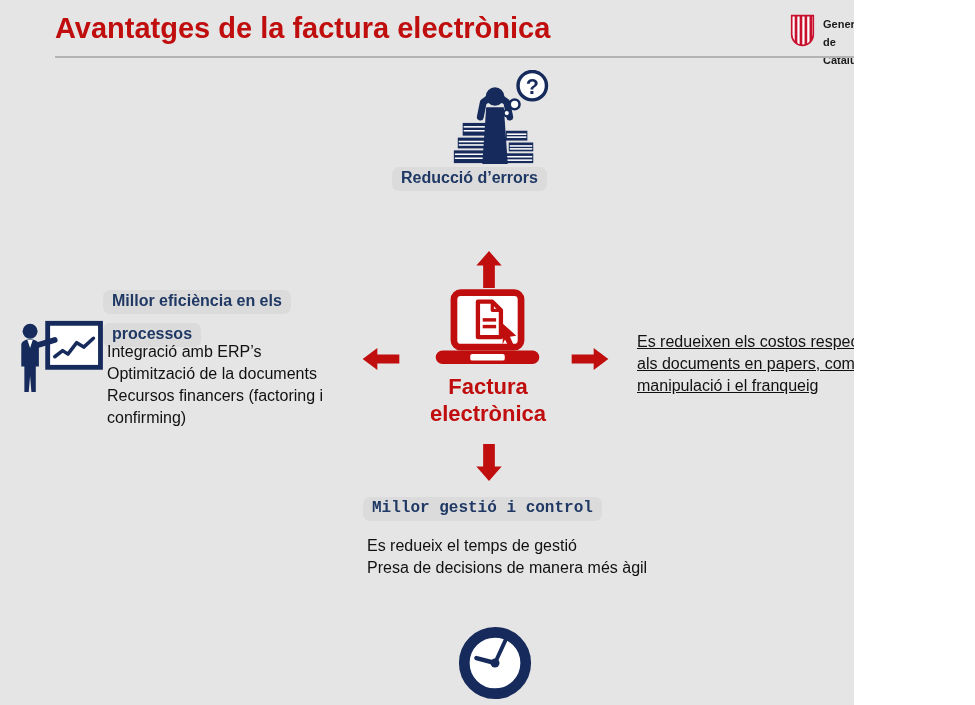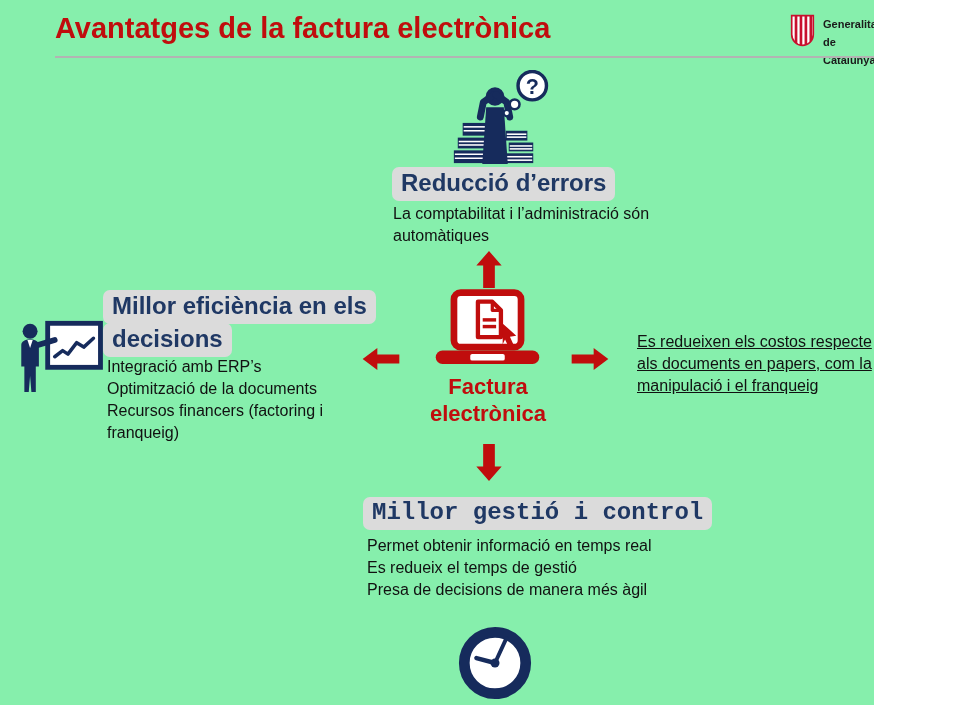--- a/index.html
+++ b/index.html
@@ -1,30 +1,29 @@
 <!DOCTYPE html>
 <html style="--red: #C00D0D; --navy: #1F3864; --icon-navy: #162B5C; --badge-bg: #DBDBDB;"><head>
 <meta charset="utf-8">
 <style>
   html,body{margin:0;padding:0;background:#fff;}
   #slide{
-    position:relative;width:854px;height:705px;background:#86efac;overflow:hidden;
+    position:relative;width:854px;height:705px;background:#e5e5e5;overflow:hidden;
     font-family:"Liberation Sans","DejaVu Sans",sans-serif;
-    padding-left:20px;
   }
   .title{
     position:absolute;left:55px;top:12px;font-size:29px;font-weight:bold;
     color:var(--red);letter-spacing:0px;white-space:nowrap;
   }
   .rule{position:absolute;left:55px;top:56px;width:866px;height:2px;background:#b3b3b3;}
   .logo{position:absolute;left:789px;top:13px;display:flex;align-items:flex-start;}
   .logo-text{margin-left:7px;font-size:11px;line-height:18px;font-weight:bold;color:#1a1a1a;margin-top:2px;}
   .badge{
     display:inline-block;background:var(--badge-bg);color:var(--navy);
-    font-size:24px;font-weight:bold;border-radius:7px;padding:2px 9px 4px 9px;white-space:nowrap;
+    font-size:16px;font-weight:bold;border-radius:7px;padding:2px 9px 4px 9px;white-space:nowrap;
   }
   .abs{position:absolute;}
   .body-text{font-size:16px;line-height:22px;color:#111;}
   .center-label{
     text-align:center;color:var(--red);font-size:22px;font-weight:bold;line-height:27px;
   }
   .icon-navy{color:var(--icon-navy);}
   .icon-red{color:var(--red);}
   svg{display:block;}
 </style>
@@ -94,21 +93,20 @@
       <circle cx="97" cy="16" r="14.5" fill="#ffffff" stroke="currentColor" stroke-width="3.5"></circle>
       <circle cx="79" cy="35" r="5" fill="#ffffff" stroke="currentColor" stroke-width="2.6"></circle>
       <circle cx="71" cy="44" r="3.2" fill="#ffffff" stroke="currentColor" stroke-width="2.2"></circle>
       <text x="97" y="24" text-anchor="middle" font-size="22" font-weight="bold" fill="currentColor">?</text>
     </svg>
   </div>
 
   <div class="abs" style="left:392px;top:167px;">
     <span class="badge">Reducció d’errors</span>
   </div>
-  <div class="abs body-text" style="left:393px;top:203px;width:300px;">La comptabilitat i l’administració són automàtiques</div>
 
   <div class="abs icon-red" style="left:476px;top:251px;">
     <svg width="26" height="37" viewBox="0 0 26 38">
         <polygon points="13,0 26,15 19,15 19,38 7,38 7,15 0,15" fill="currentColor"></polygon>
       </svg>
   </div>
 
   <div class="abs icon-red" style="left:430px;top:289px;">
     <svg width="115" height="79" viewBox="0 0 120 82">
       <rect x="25" y="3.5" width="70" height="57" rx="7" fill="#ffffff" stroke="currentColor" stroke-width="7"></rect>
@@ -151,26 +149,26 @@
       <path d="M6,33 C6,28.5 10,26.5 16,26.5 C22,26.5 26,28.5 26,33 L26,57 L22.5,57 L22.5,86 L17.5,86 L16,68 L14.5,86 L9.5,86 L9.5,57 L6,57 Z" fill="currentColor"></path>
       <polygon points="13,27 19,27 16,36" fill="#ffffff"></polygon>
       <line x1="24" y1="33" x2="44" y2="27" stroke="currentColor" stroke-width="6.5" stroke-linecap="round"></line>
     </svg>
   </div>
 
   <div class="abs" style="left:103px;top:290px;">
     <span class="badge">Millor eficiència en els</span>
   </div>
   <div class="abs" style="left:103px;top:323px;">
-    <span class="badge">decisions</span>
-  </div>
-  <div class="abs body-text" style="left:107px;top:356px;width:250px;">
+    <span class="badge">processos</span>
+  </div>
+  <div class="abs body-text" style="left:107px;top:341px;width:250px;">
     <div>Integració amb ERP’s</div>
     <div>Optimització de la documents</div>
-    <div>Recursos financers (factoring i franqueig)</div>
+    <div>Recursos financers (factoring i confirming)</div>
   </div>
 
   <div class="abs body-text" style="left:637px;top:331px;width:245px;text-decoration:underline;">Es redueixen els costos respecte als documents en papers, com la manipulació i el franqueig</div>
 
   <div class="abs icon-navy" style="left:891px;top:316px;">
     <svg width="64" height="60" viewBox="0 0 70 62">
       <circle cx="44" cy="7" r="6.5" fill="currentColor"></circle>
       <path d="M6,33 a4.6,4.6 0 1 0 6,-3.4" fill="none" stroke="currentColor" stroke-width="2.6"></path>
       <rect x="20" y="48" width="7.5" height="11" rx="2" fill="currentColor"></rect>
       <rect x="42" y="48" width="7.5" height="11" rx="2" fill="currentColor"></rect>
@@ -179,21 +177,20 @@
       <rect x="55" y="30" width="12" height="12" rx="4" fill="currentColor"></rect>
       <line x1="26" y1="24.5" x2="42" y2="24.5" stroke="#ffffff" stroke-width="3.2" stroke-linecap="round"></line>
       <circle cx="50" cy="30" r="2.4" fill="#ffffff"></circle>
     </svg>
   </div>
 
   <div class="abs" style="left:363px;top:497px;font-family:Liberation Mono, monospace;">
     <span class="badge">Millor gestió i control</span>
   </div>
   <div class="abs body-text" style="left:367px;top:535px;width:340px;">
-    <div>Permet obtenir informació en temps real</div>
     <div>Es redueix el temps de gestió</div>
     <div>Presa de decisions de manera més àgil</div>
   </div>
 
   <div class="abs icon-navy" style="left:456px;top:624px;">
     <svg width="78" height="78" viewBox="0 0 80 80">
       <circle cx="40" cy="40" r="31.5" fill="#ffffff" stroke="currentColor" stroke-width="11"></circle>
       <line x1="40" y1="40" x2="51.5" y2="15" stroke="currentColor" stroke-width="4" stroke-linecap="round"></line>
       <line x1="40" y1="40" x2="21" y2="35" stroke="currentColor" stroke-width="4.6" stroke-linecap="round"></line>
       <circle cx="40" cy="40" r="4.6" fill="currentColor"></circle>

